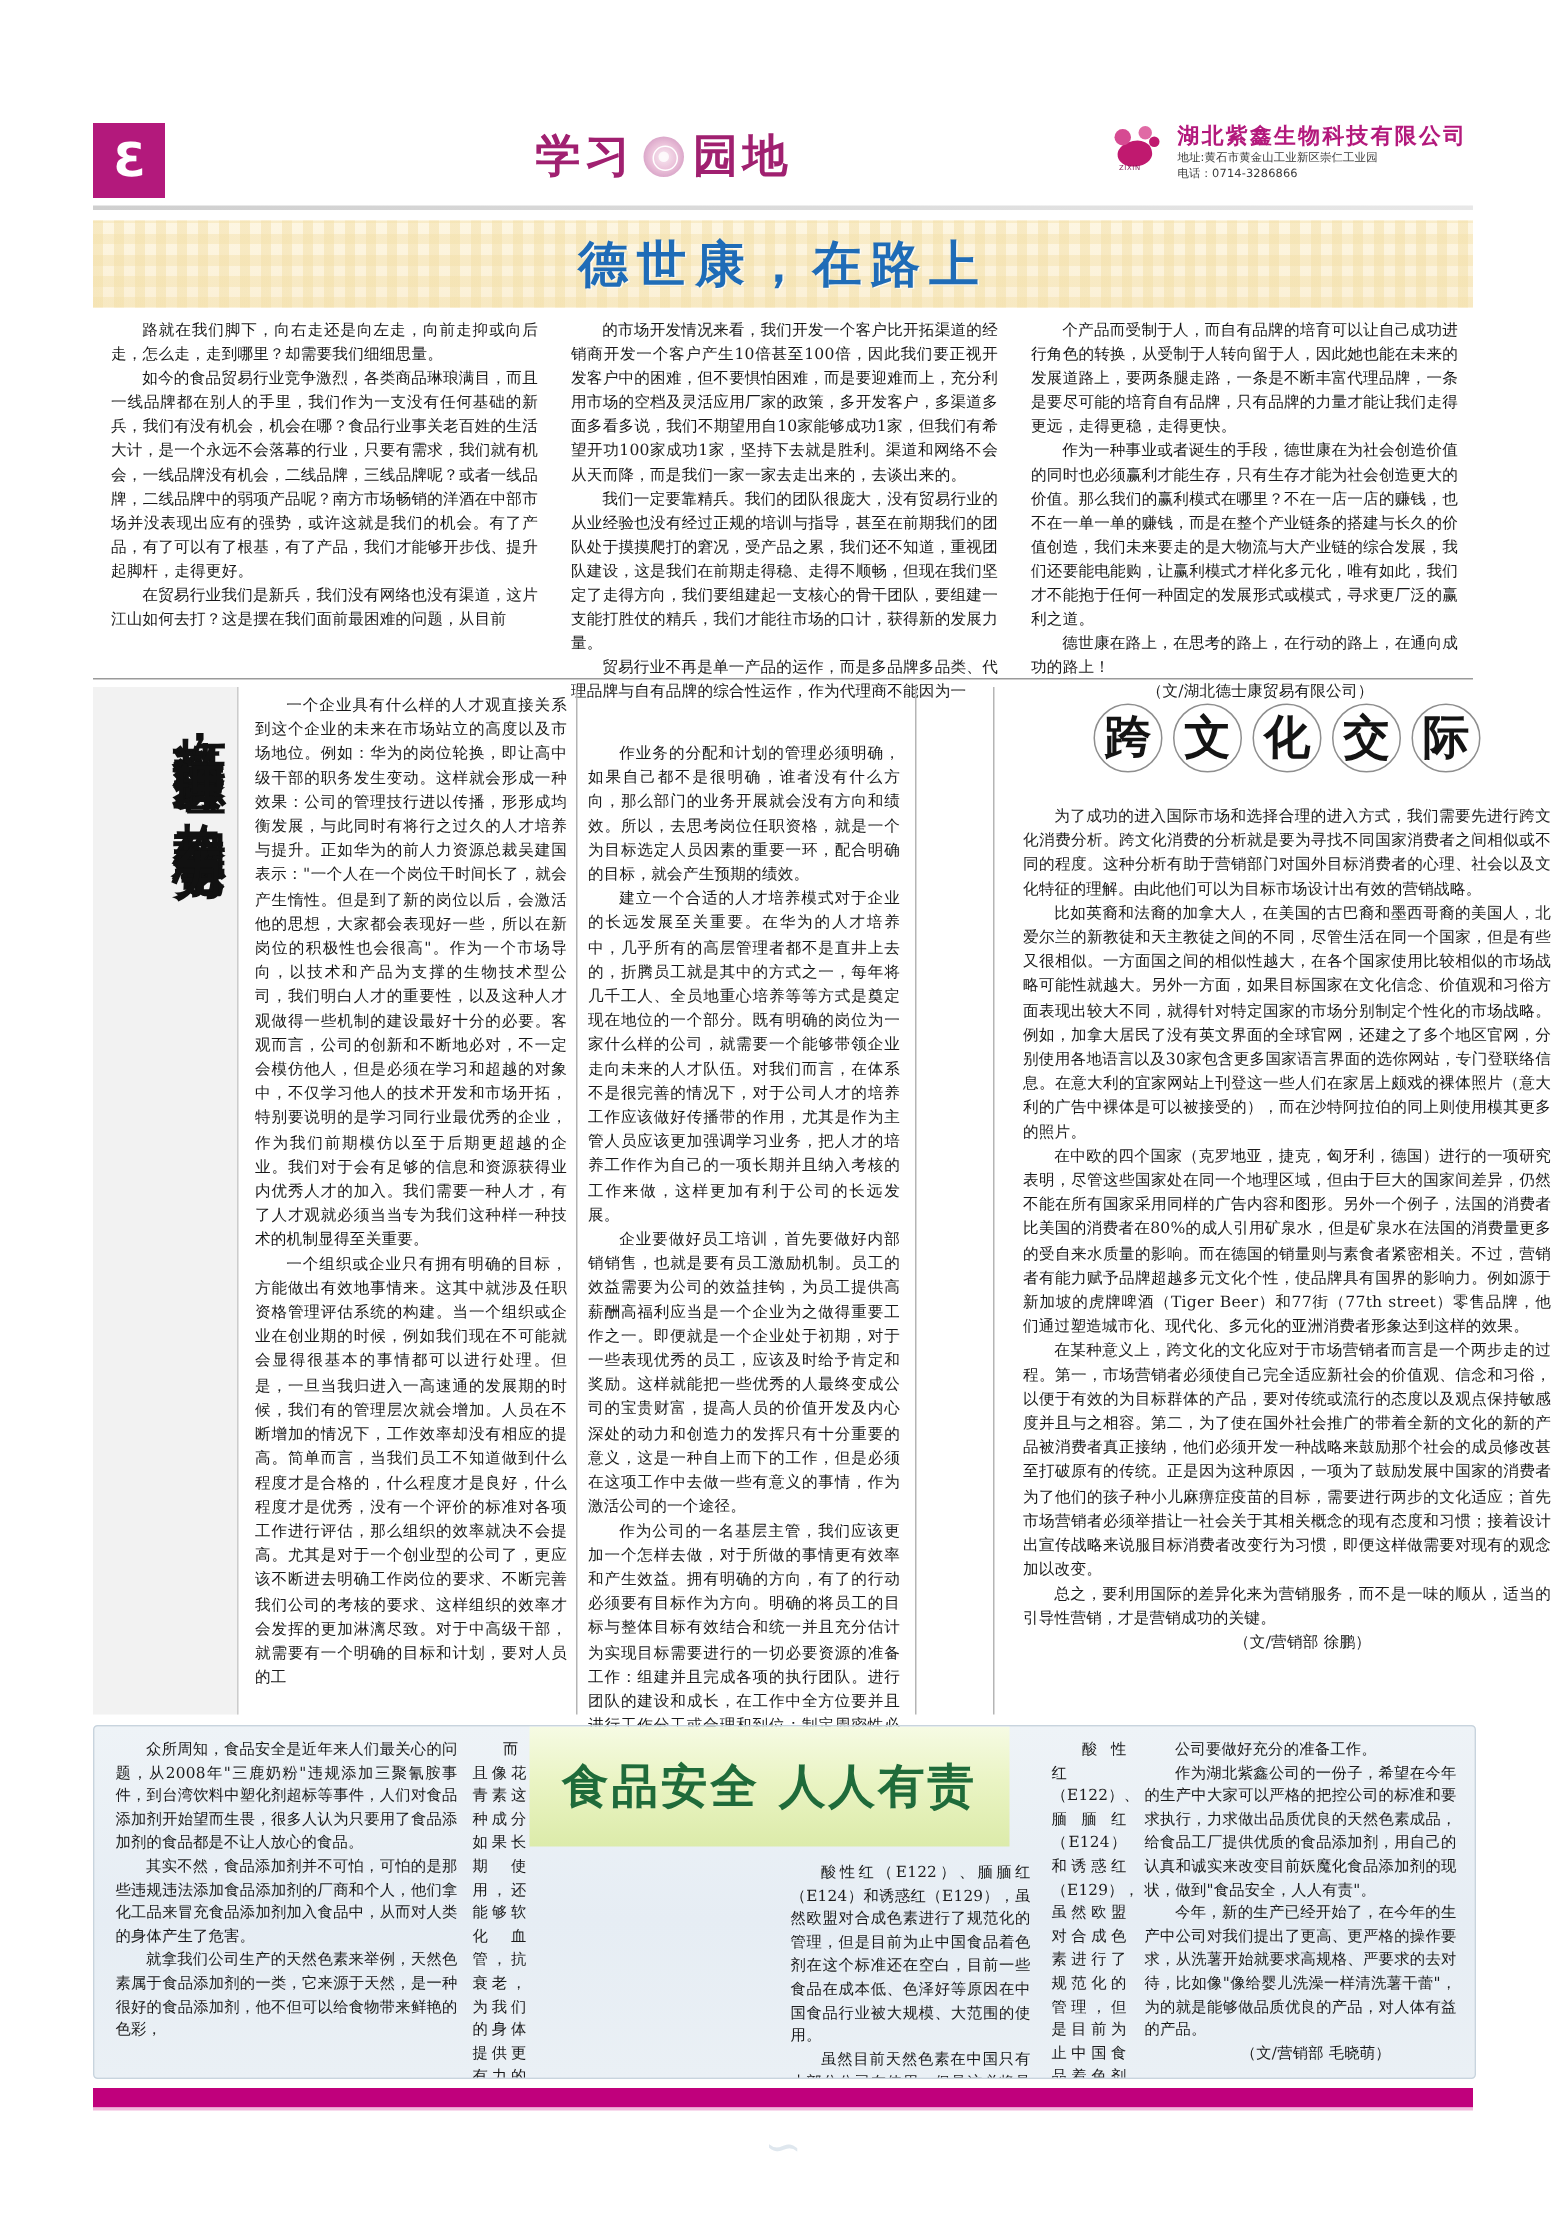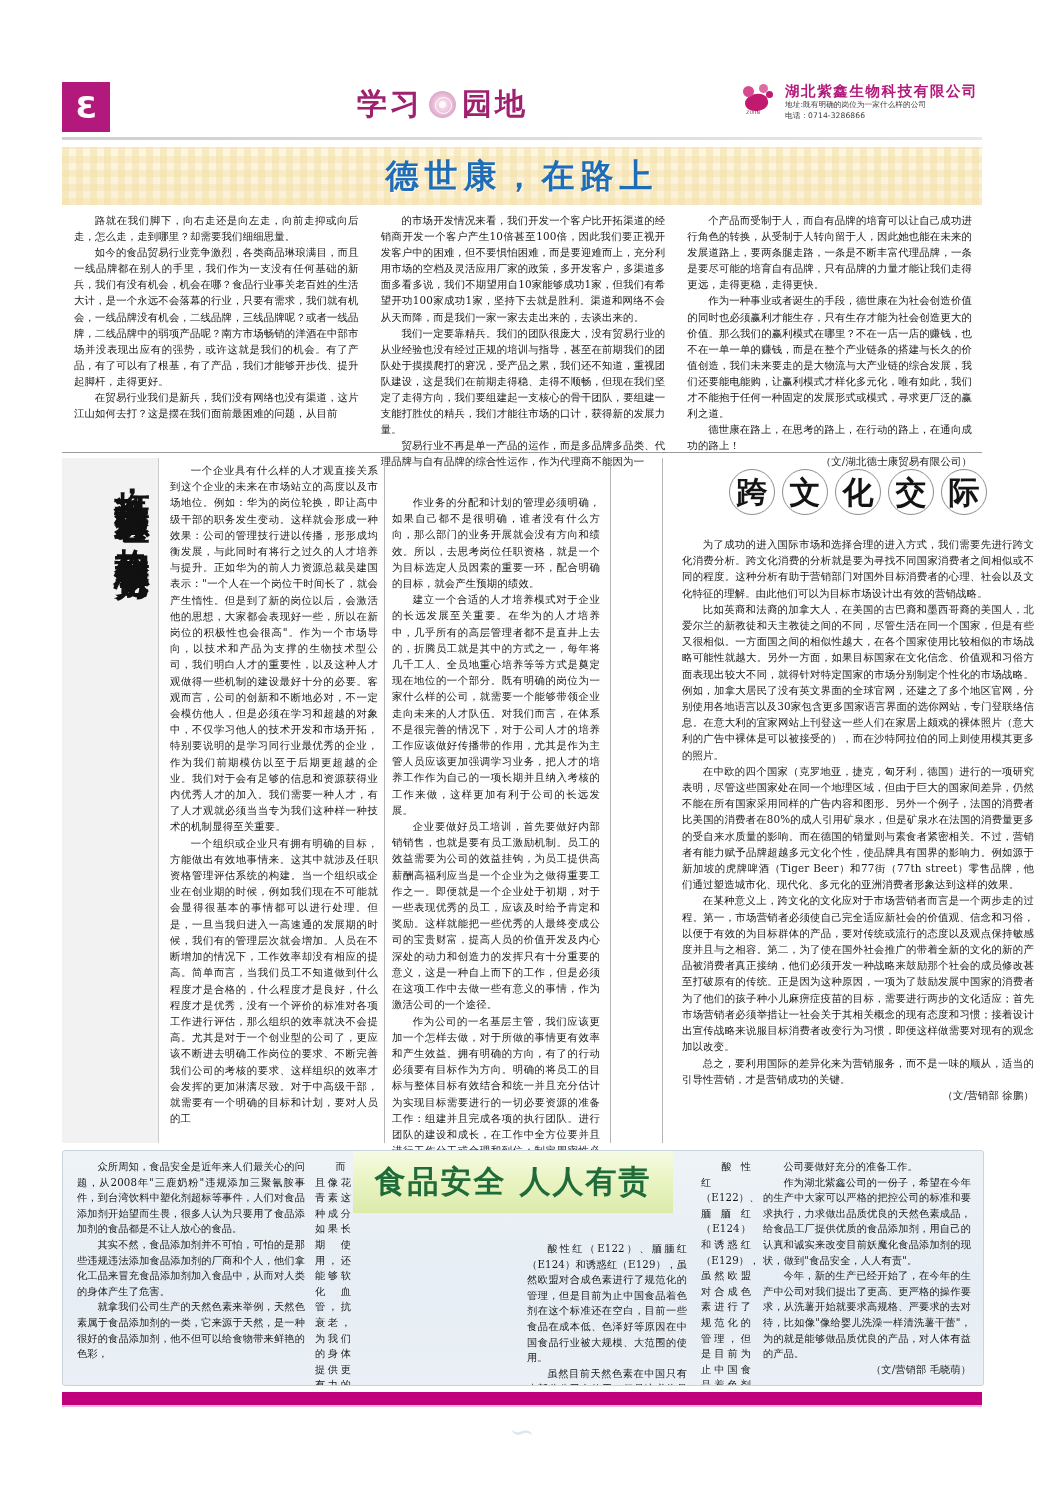--- a/index.html
+++ b/index.html
@@ -107,21 +107,21 @@
     display:flex;gap:22px;
   }
   .a1 .col{width:285px;}
   .zh{
     font-family:"DejaVu Serif","Liberation Serif",serif;
     font-size:10.4px;line-height:16.1px;color:#1a1a1a;
     text-align:justify;text-justify:inter-ideograph;
     letter-spacing:.15px;
   }
   .zh p{margin:0;text-indent:2em;}
-  .sig{text-align:right;text-indent:0;margin-top:3px;}
+  .sig{text-align:center;text-indent:0;margin-top:3px;}
   
   .midrule{
     position:absolute;left:62px;top:452px;width:920px;height:1px;background:#9a9a9a;
   }
   .mid{
     position:absolute;left:62px;top:458px;width:920px;height:690px;
   }
   .mid .vtitle-wrap{
     position:absolute;left:0px;top:0px;width:96px;height:685px;
     background:#f2f2f2;border-right:1px solid #cccccc;
@@ -152,21 +152,21 @@
   }
   .mid .zh{font-size:10.4px;line-height:16.2px;}
   
   .botwrap{
     position:absolute;left:62px;top:1150px;width:920px;height:234px;
     background:linear-gradient(to bottom,#eef3f7 0%,#e6edf4 55%,#eaf0f5 100%);
     border:1px solid #c8d4de;border-radius:3px;
     overflow:hidden;
   }
   .greenband{
-    position:absolute;left:290px;top:0px;width:320px;height:62px;
+    position:absolute;left:290px;top:0px;width:320px;height:80px;
     background:linear-gradient(to bottom,#f6fbe4 0%,#eaf4c4 45%,#dcebaa 100%);
     display:flex;align-items:center;justify-content:center;
   }
   .greenband .t{
     font-family:"DejaVu Sans","Liberation Sans",sans-serif;
     font-weight:bold;font-size:31px;color:#1f6b3a;letter-spacing:2px;
   }
   .botcols{
     position:absolute;left:14px;top:8px;width:894px;height:220px;
   }
@@ -211,21 +211,21 @@
     <div class="company-block">
       <div class="company-logo">
         <div class="blob1"></div>
           <div class="blob2"></div>
         <div class="blob3"></div>
           <div class="blob4"></div>
         <div class="lbl">ZIXIN</div>
       </div>
       <div>
         <div class="company-name">湖北紫鑫生物科技有限公司</div>
-        <div class="company-addr">地址:既有明确的岗位为一家什么样的公司</div>
+        <div class="company-addr">地址:黄石市黄金山工业新区崇仁工业园</div>
         <div class="company-tel">电话：0714-3286866</div>
       </div>
     </div>
   </div>
   <div class="head-rule"></div>
 
   <div class="banner1">
     <div class="t">德世康，在路上</div>
   </div>
 

